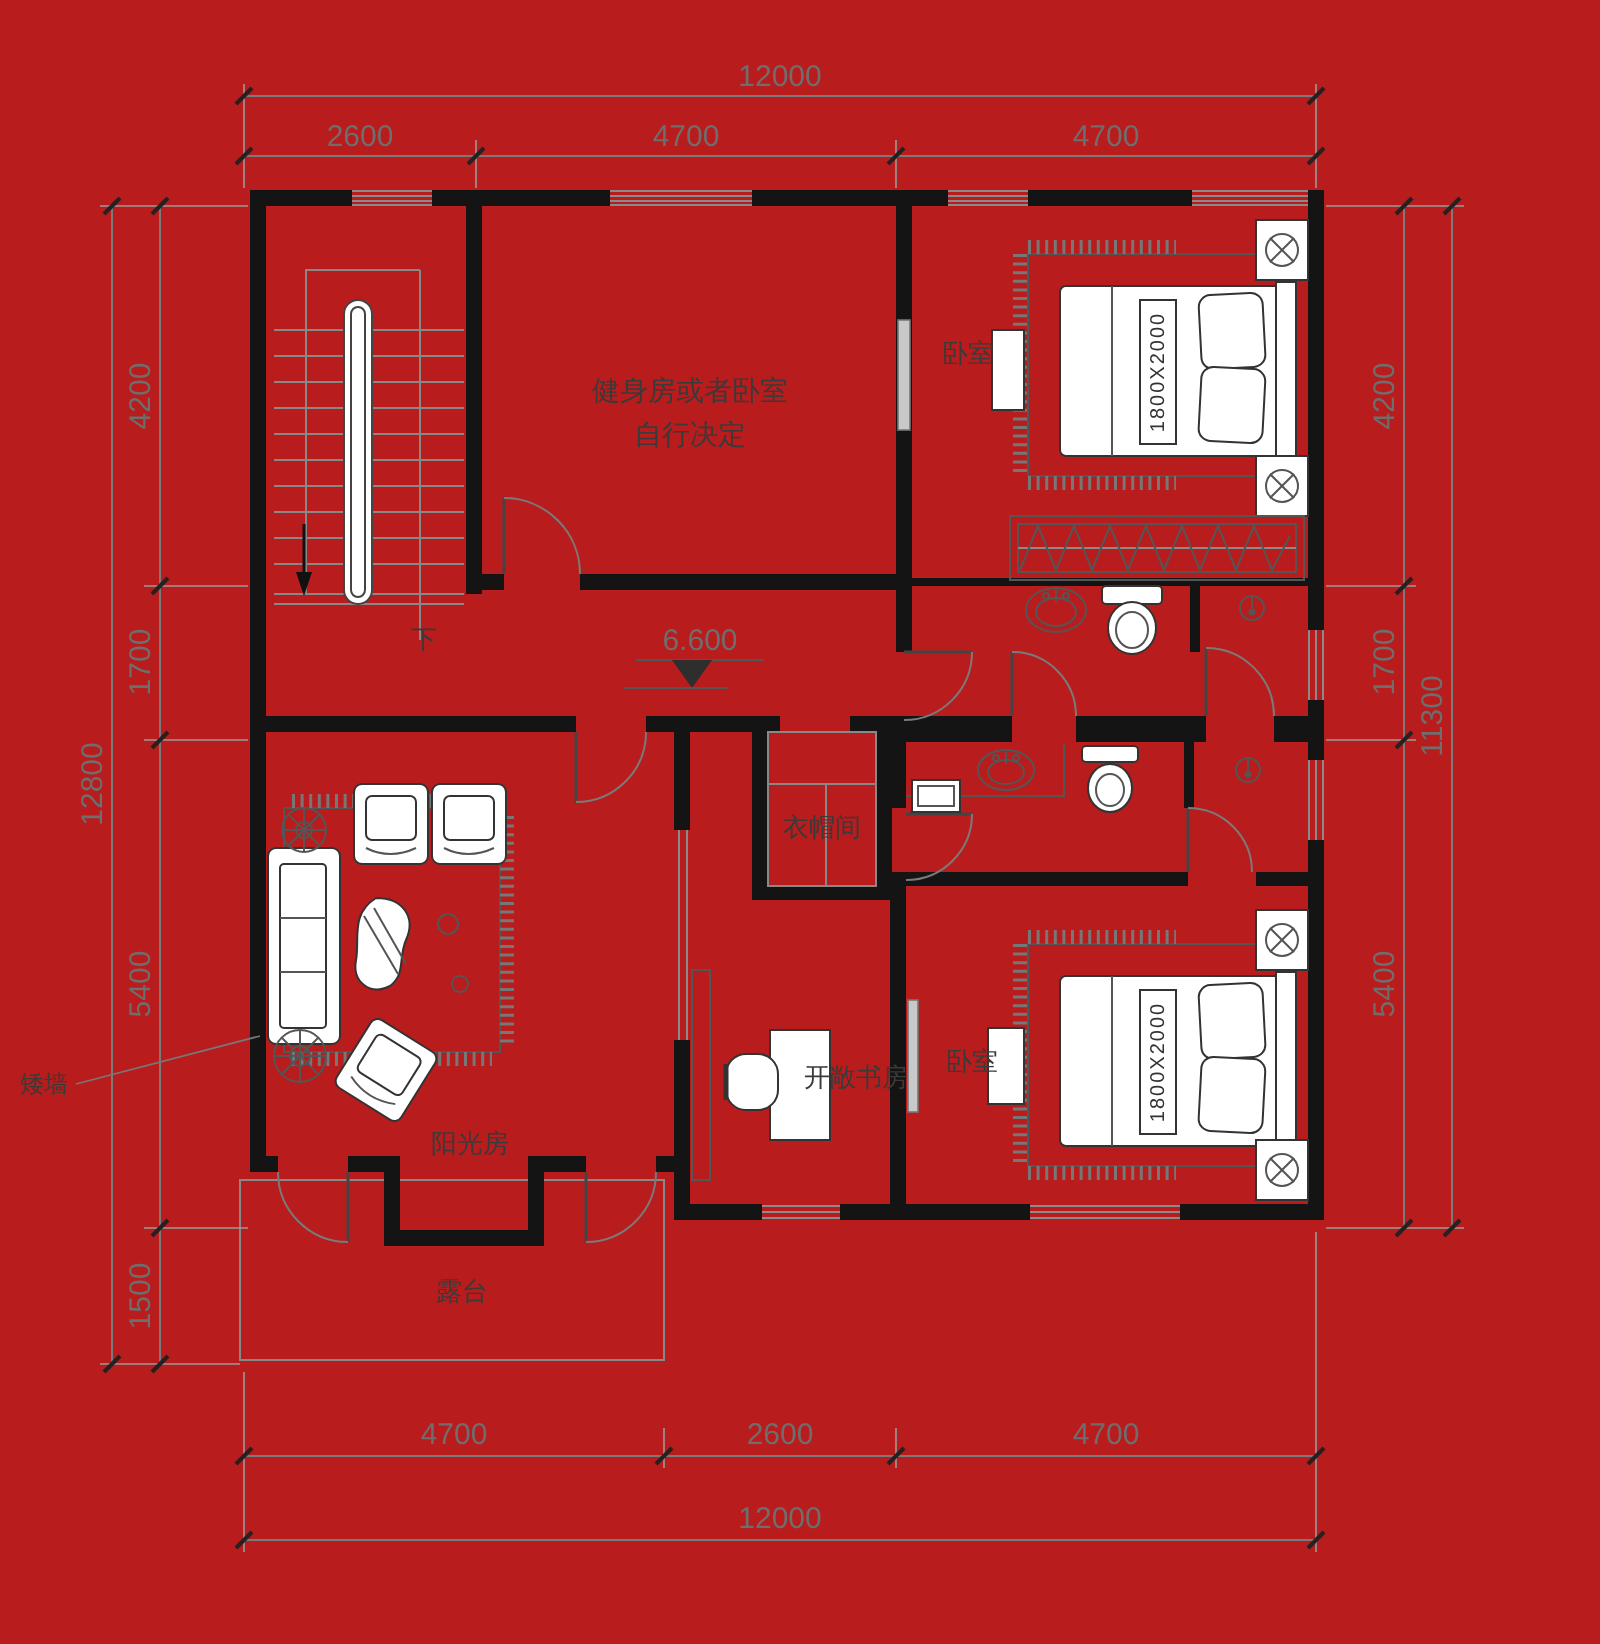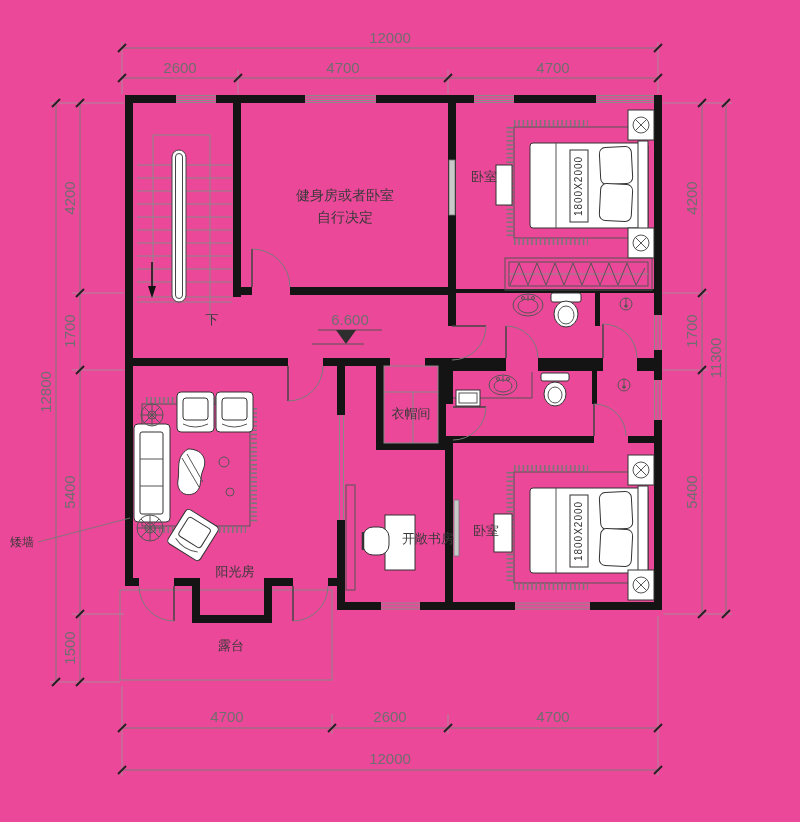--- a/index.html
+++ b/index.html
@@ -1,16 +1,16 @@
 <!DOCTYPE html>
 <html><head>
 <meta charset="utf-8">
 <style>
   html,body{margin:0;padding:0;background:#ffffff;}
-  #canvas{position:relative;width:800px;height:822px;background:#ec4899;overflow:hidden;
+  #canvas{position:relative;width:800px;height:822px;background:#b91c1c;overflow:hidden;
           font-family:"Liberation Sans",sans-serif;}
   svg text{font-family:"Liberation Sans",sans-serif;}
   .dimtxt{fill:#6e6e6e;font-size:15px;}
   .dimtxt-big{fill:#6e6e6e;font-size:15px;}
   .roomtxt{fill:#3a3a3a;font-size:13px;}
   .gymtxt{fill:#3a3a3a;font-size:14px;}
   .smalltxt{fill:#3a3a3a;font-size:12px;}
   .bedtxt{fill:#333;font-size:10px;letter-spacing:1px;}
   .wall{fill:#141414;stroke:none;}
   .thinline{stroke:#888;stroke-width:1;fill:none;}

